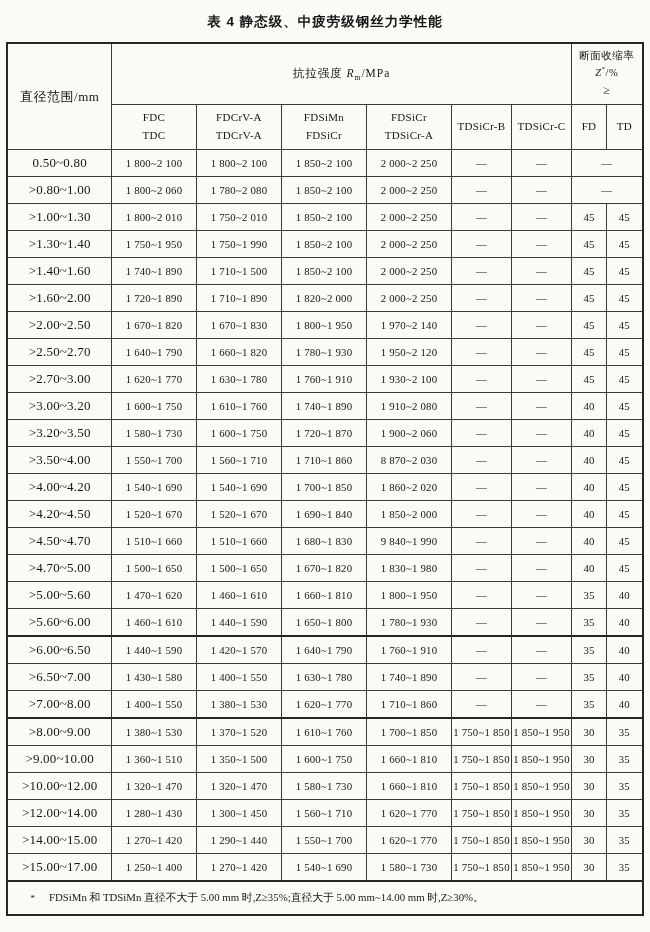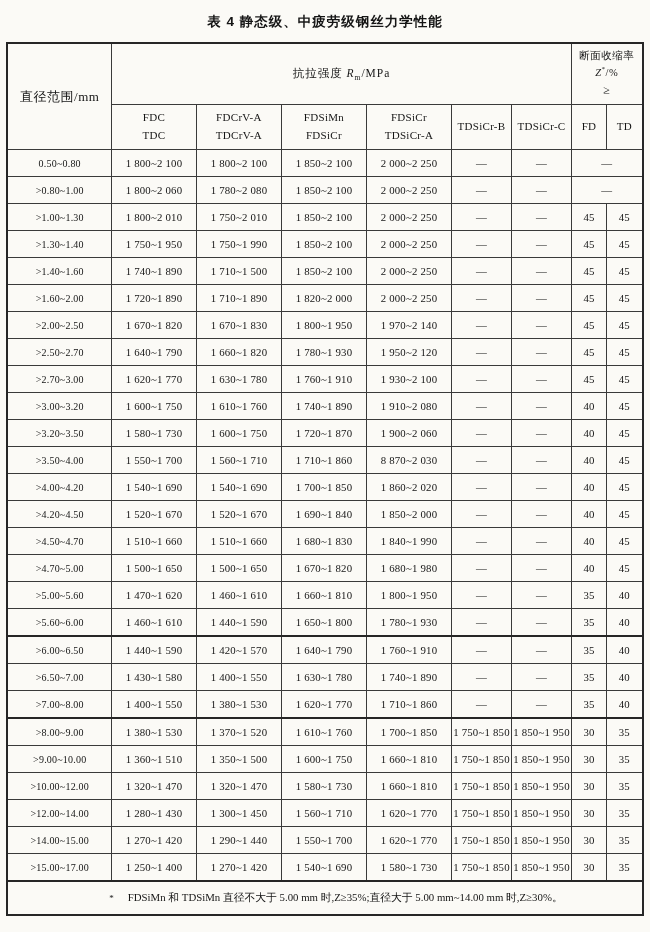--- a/index.html
+++ b/index.html
@@ -58,26 +58,26 @@
     letter-spacing:0.3px;
   }
   .grade-line { display:block; }
   .grade-line:empty { display:none; }
   
   tbody td {
     height:26px;
     font-size:10.8px;
     letter-spacing:0.2px;
   }
-  td.c-diam { font-size:10px; }
+  td.c-diam { font-size:13px; }
   tr.thick-top td { border-top:2px solid #262626;border-radius:6px; }
   
   .footnote-cell {
     height:32px;
-    text-align:center;
+    text-align:left;
     font-size:10.8px;
     padding-left:22px;
     white-space:normal;
     border-top:2px solid #262626;
   }
   .footnote-marker {
     display:inline-block;
     font-size:9px;
     vertical-align:top;
     margin-right:14px;
@@ -299,32 +299,32 @@
     <td class="c-val">—</td>
     <td class="c-val">—</td>
     <td class="c-fd">40</td>
     <td class="c-td">45</td>
   </tr>
         <tr>
     <td class="c-diam">&gt;4.50~4.70</td>
     <td class="c-val">1 510~1 660</td>
     <td class="c-val">1 510~1 660</td>
     <td class="c-val">1 680~1 830</td>
-    <td class="c-val">1 840~1 990</td>
+    <td class="c-val">9 840~1 990</td>
     <td class="c-val">—</td>
     <td class="c-val">—</td>
     <td class="c-fd">40</td>
     <td class="c-td">45</td>
   </tr>
         <tr>
     <td class="c-diam">&gt;4.70~5.00</td>
     <td class="c-val">1 500~1 650</td>
     <td class="c-val">1 500~1 650</td>
     <td class="c-val">1 670~1 820</td>
-    <td class="c-val">1 680~1 980</td>
+    <td class="c-val">1 830~1 980</td>
     <td class="c-val">—</td>
     <td class="c-val">—</td>
     <td class="c-fd">40</td>
     <td class="c-td">45</td>
   </tr>
         <tr>
     <td class="c-diam">&gt;5.00~5.60</td>
     <td class="c-val">1 470~1 620</td>
     <td class="c-val">1 460~1 610</td>
     <td class="c-val">1 660~1 810</td>

